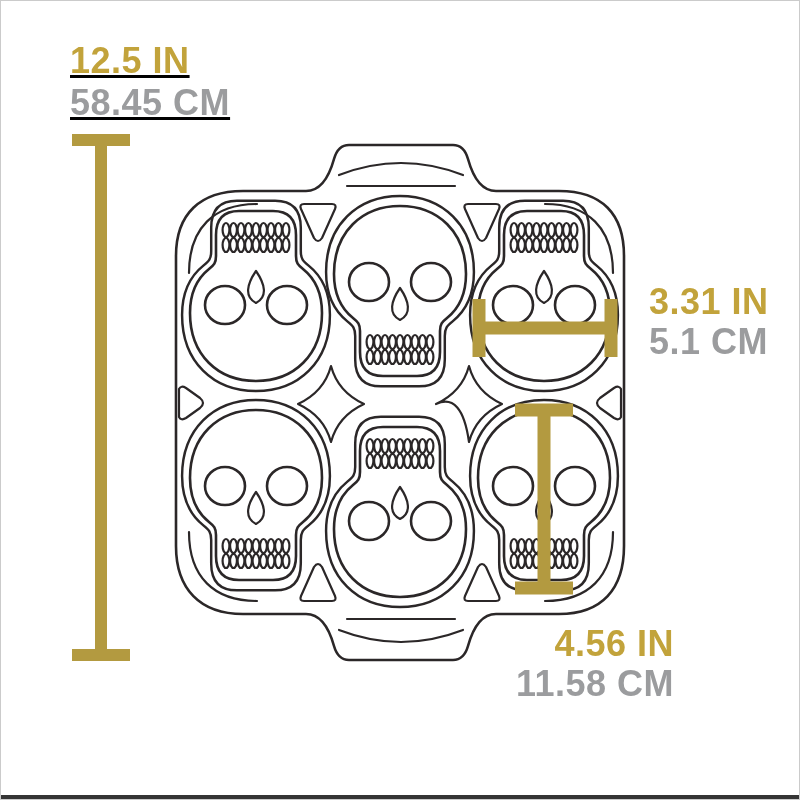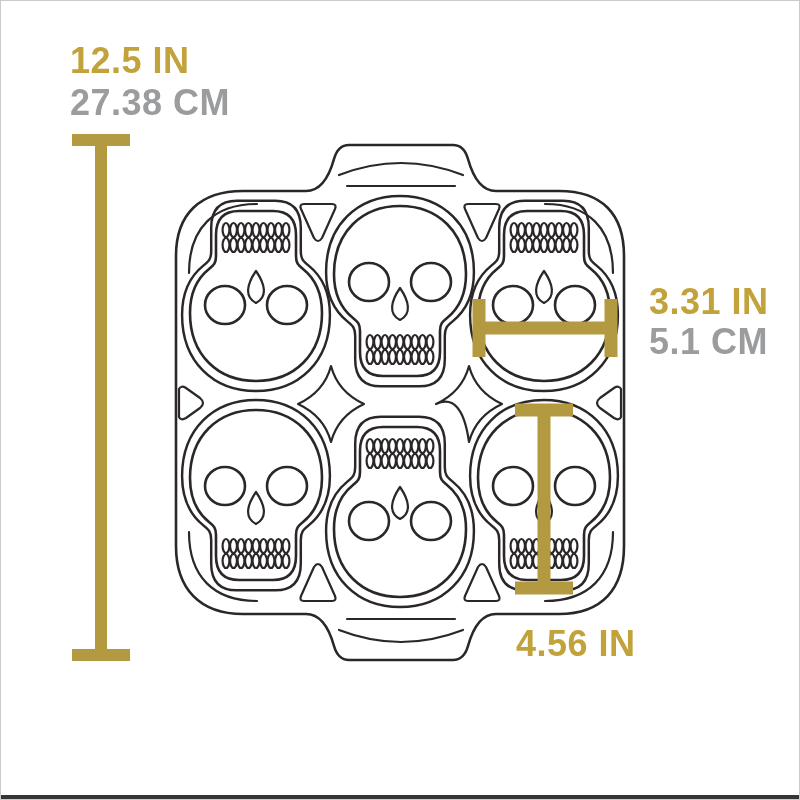--- a/index.html
+++ b/index.html
@@ -17,21 +17,21 @@
   svg{position:absolute;left:0;top:0;}
   .ln{fill:none;stroke:var(--line,#2b2728);stroke-width:2.6;stroke-linejoin:round;stroke-linecap:round;}
   .thin{stroke-width:2.2;}
   .gold{stroke:var(--accent_gold,#b39a40);fill:none;}
   .dim-label{
     position:absolute;
     font-weight:700;font-size:36px;letter-spacing:0.5px;white-space:nowrap;
   }
   .dim-label .in{display:block;color:var(--text_gold,#c2a33b);}
   .dim-label .cm{display:block;color:var(--text_gray,#9b9c9e);}
-  #label-overall{left:69px;top:39px;line-height:42px;}
+  #label-overall{left:69px;top:39px;line-height:42px;text-decoration:underline;}
   #label-width{left:648px;top:281px;line-height:40px;}
   #label-height{left:515px;top:623px;line-height:40px;text-align:right;}
 </style>
 </head>
 <body style="background: rgb(255, 255, 255);">
 
 <div style="position:absolute;inset:0;">
 
   <svg width="800" height="800" viewBox="0 0 800 800">
     <defs>
@@ -156,26 +156,27 @@
     </g>
     <g class="gold" stroke-width="13">
       <line x1="543" y1="409" x2="543" y2="587"></line>
       <line x1="514" y1="409" x2="572" y2="409"></line>
       <line x1="514" y1="587" x2="572" y2="587"></line>
     </g>
   </svg>
 
   <div class="dim-label" id="label-overall">
     <span class="in">12.5 IN</span>
-    <span class="cm">27.38 CM</span>
+    <span class="cm">58.45 CM</span>
   </div>
 
   <div class="dim-label" id="label-width">
     <span class="in">3.31 IN</span>
     <span class="cm">5.1 CM</span>
   </div>
 
   <div class="dim-label" id="label-height">
     <span class="in">4.56 IN</span>
+    <span class="cm">11.58 CM</span>
   </div>
 
   <div class="bottom-bar"></div>
 </div>
 
 </body></html>

